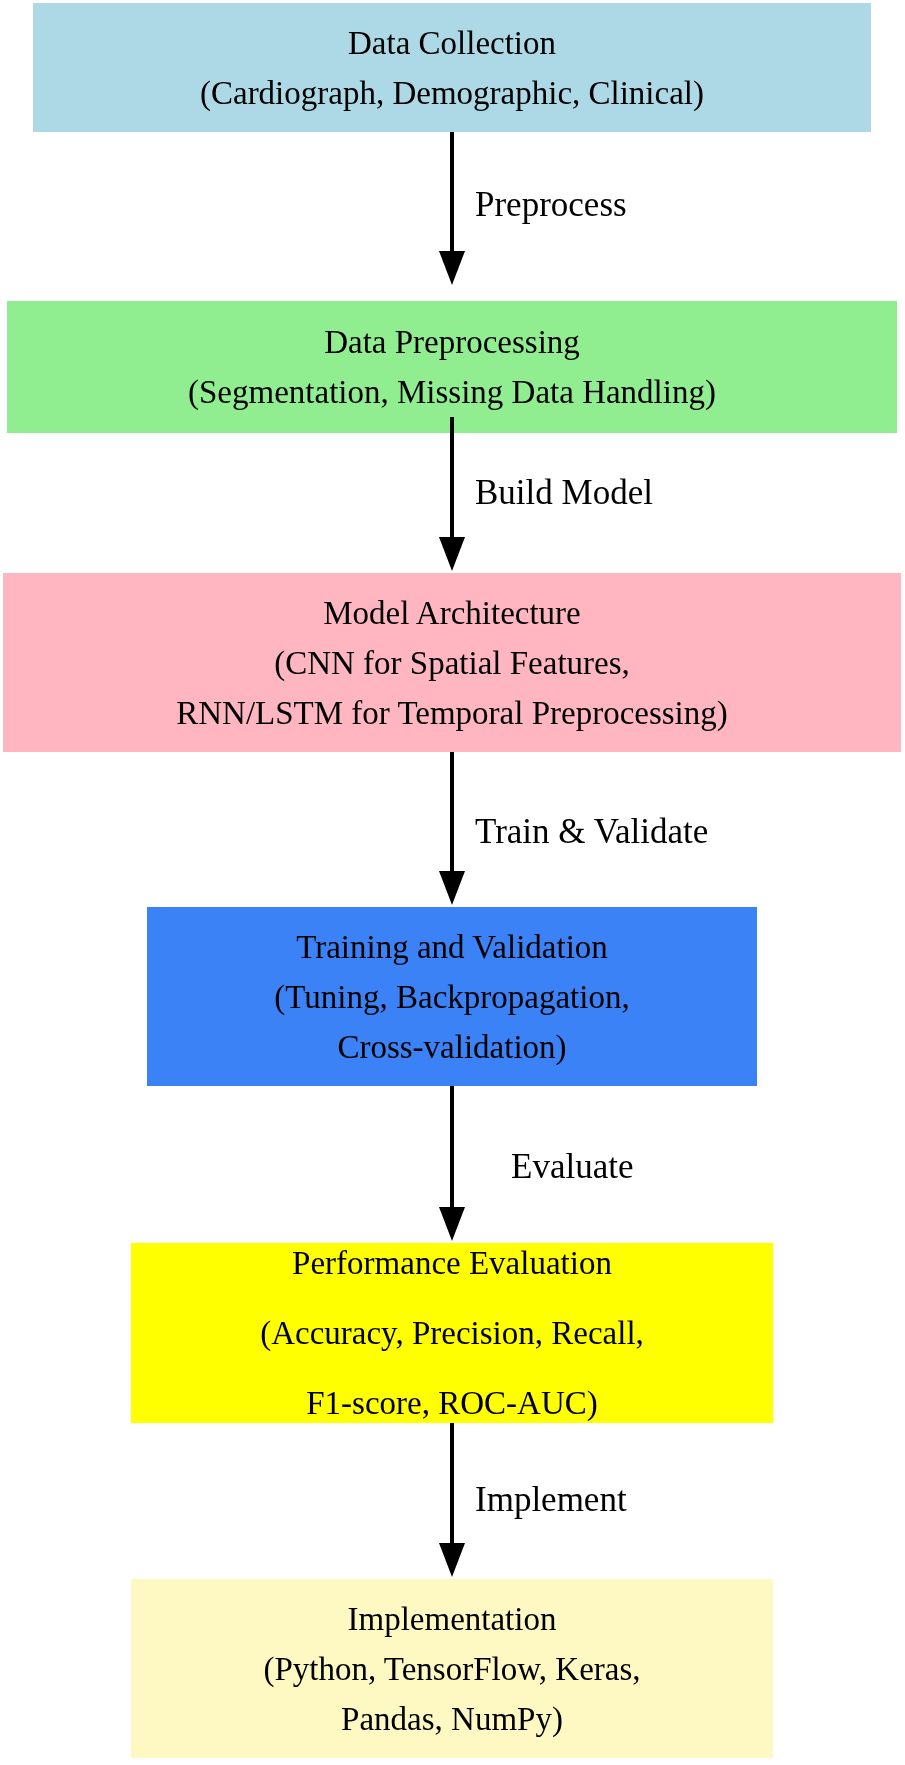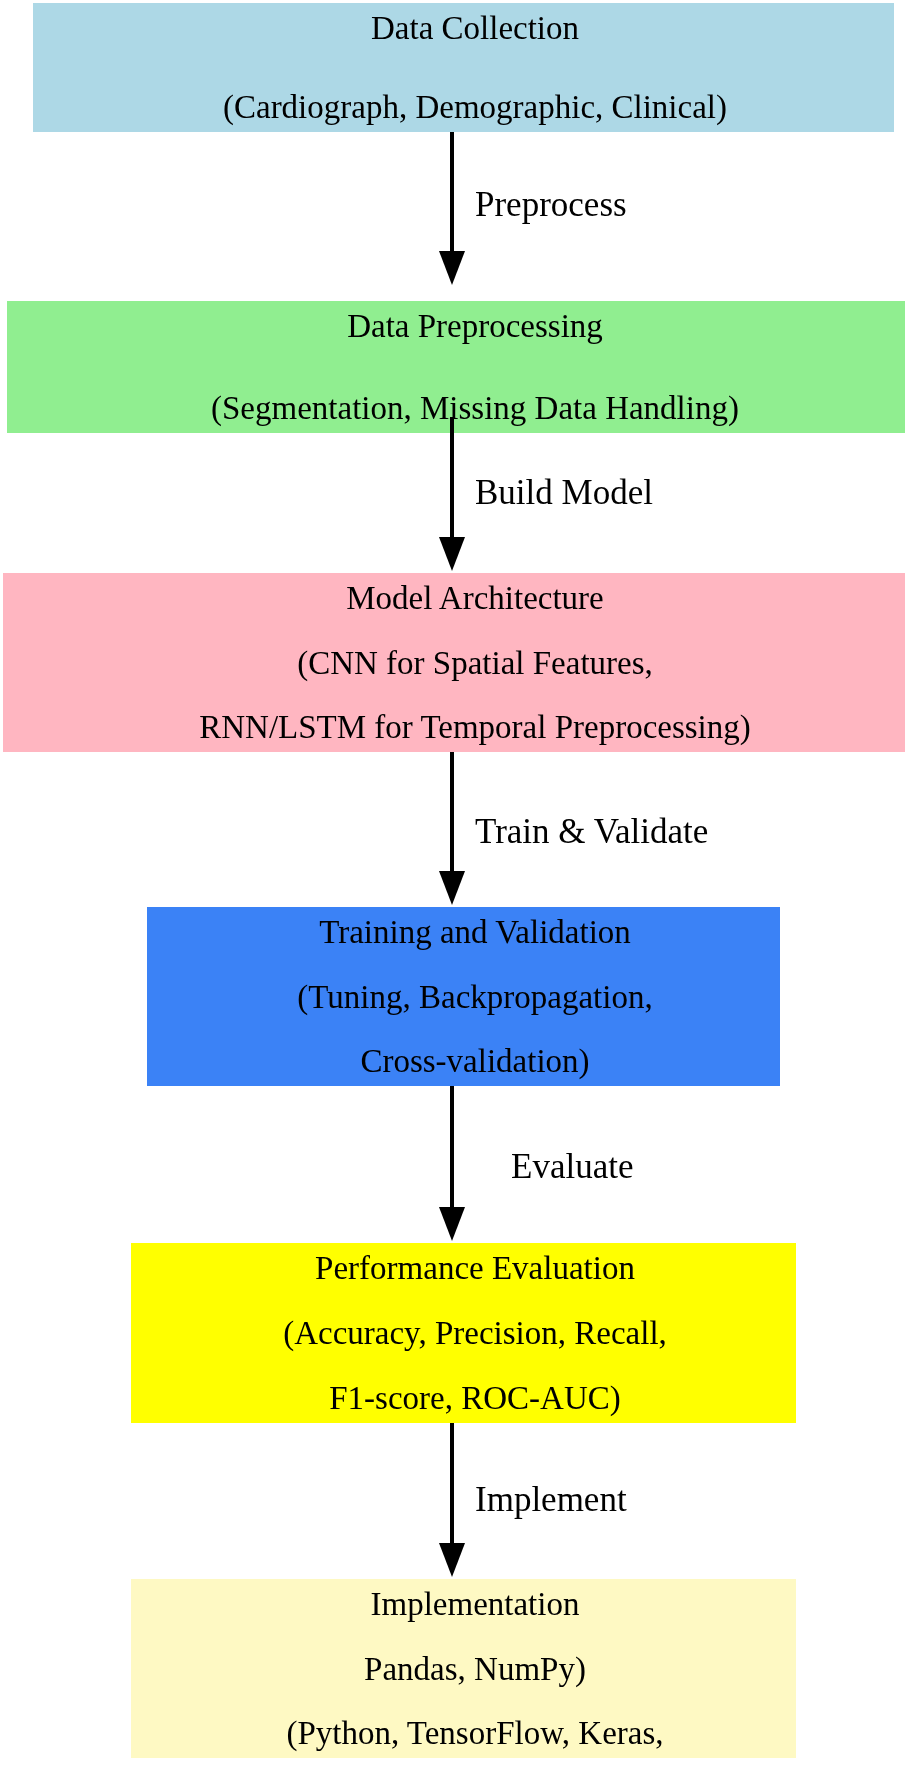--- a/index.html
+++ b/index.html
@@ -14,23 +14,22 @@
     background: #ffffff;
     overflow: hidden;
     font-family: "Liberation Serif", "DejaVu Serif", serif;
     color: #000000;
   }
   .node {
     position: absolute;
     display: flex;
     flex-direction: column;
     align-items: center;
-    justify-content: space-between;
+    justify-content: center;
     text-align: center;
-    padding-left: 23px;
   }
   .node-line {
     font-size: 33px;
     line-height: 50px;
     white-space: nowrap;
   }
   .arrow-line {
     position: absolute;
     left: 450px;
     width: 4px;
@@ -89,29 +88,29 @@
   <div class="node" style="left: 147px; top: 907px; width: 610px; height: 179px; background-color: #3b82f6;">
     <div class="node-line">Training and Validation</div>
     <div class="node-line">(Tuning, Backpropagation,</div>
     <div class="node-line">Cross-validation)</div>
   </div>
 
   <div class="arrow-line" style="top:1086px; height:121px;"></div>
   <div class="arrow-head" style="top:1207px;"></div>
   <div class="edge-label" style="top:1167px;margin-left:36px;">Evaluate</div>
 
-  <div class="node" style="left: 131px; top: 1243px; width: 642px; height: 180px; background-color: rgb(255, 255, 0);">
+  <div class="node" style="left: 131px; top: 1243px; width: 642px; height: 180px; background-color: rgb(255, 255, 0); gap: 20px;">
     <div class="node-line">Performance Evaluation</div>
     <div class="node-line">(Accuracy, Precision, Recall,</div>
     <div class="node-line">F1-score, ROC-AUC)</div>
   </div>
 
   <div class="arrow-line" style="top:1423px; height:120px;"></div>
   <div class="arrow-head" style="top:1543px;"></div>
   <div class="edge-label" style="top:1500px;">Implement</div>
 
   <div class="node" style="left: 131px; top: 1579px; width: 642px; height: 179px; background-color: #fef9c3;">
     <div class="node-line">Implementation</div>
+    <div class="node-line">(Python, TensorFlow, Keras,</div>
     <div class="node-line">Pandas, NumPy)</div>
-    <div class="node-line">(Python, TensorFlow, Keras,</div>
   </div>
 
 </div>
 
 </body></html>

